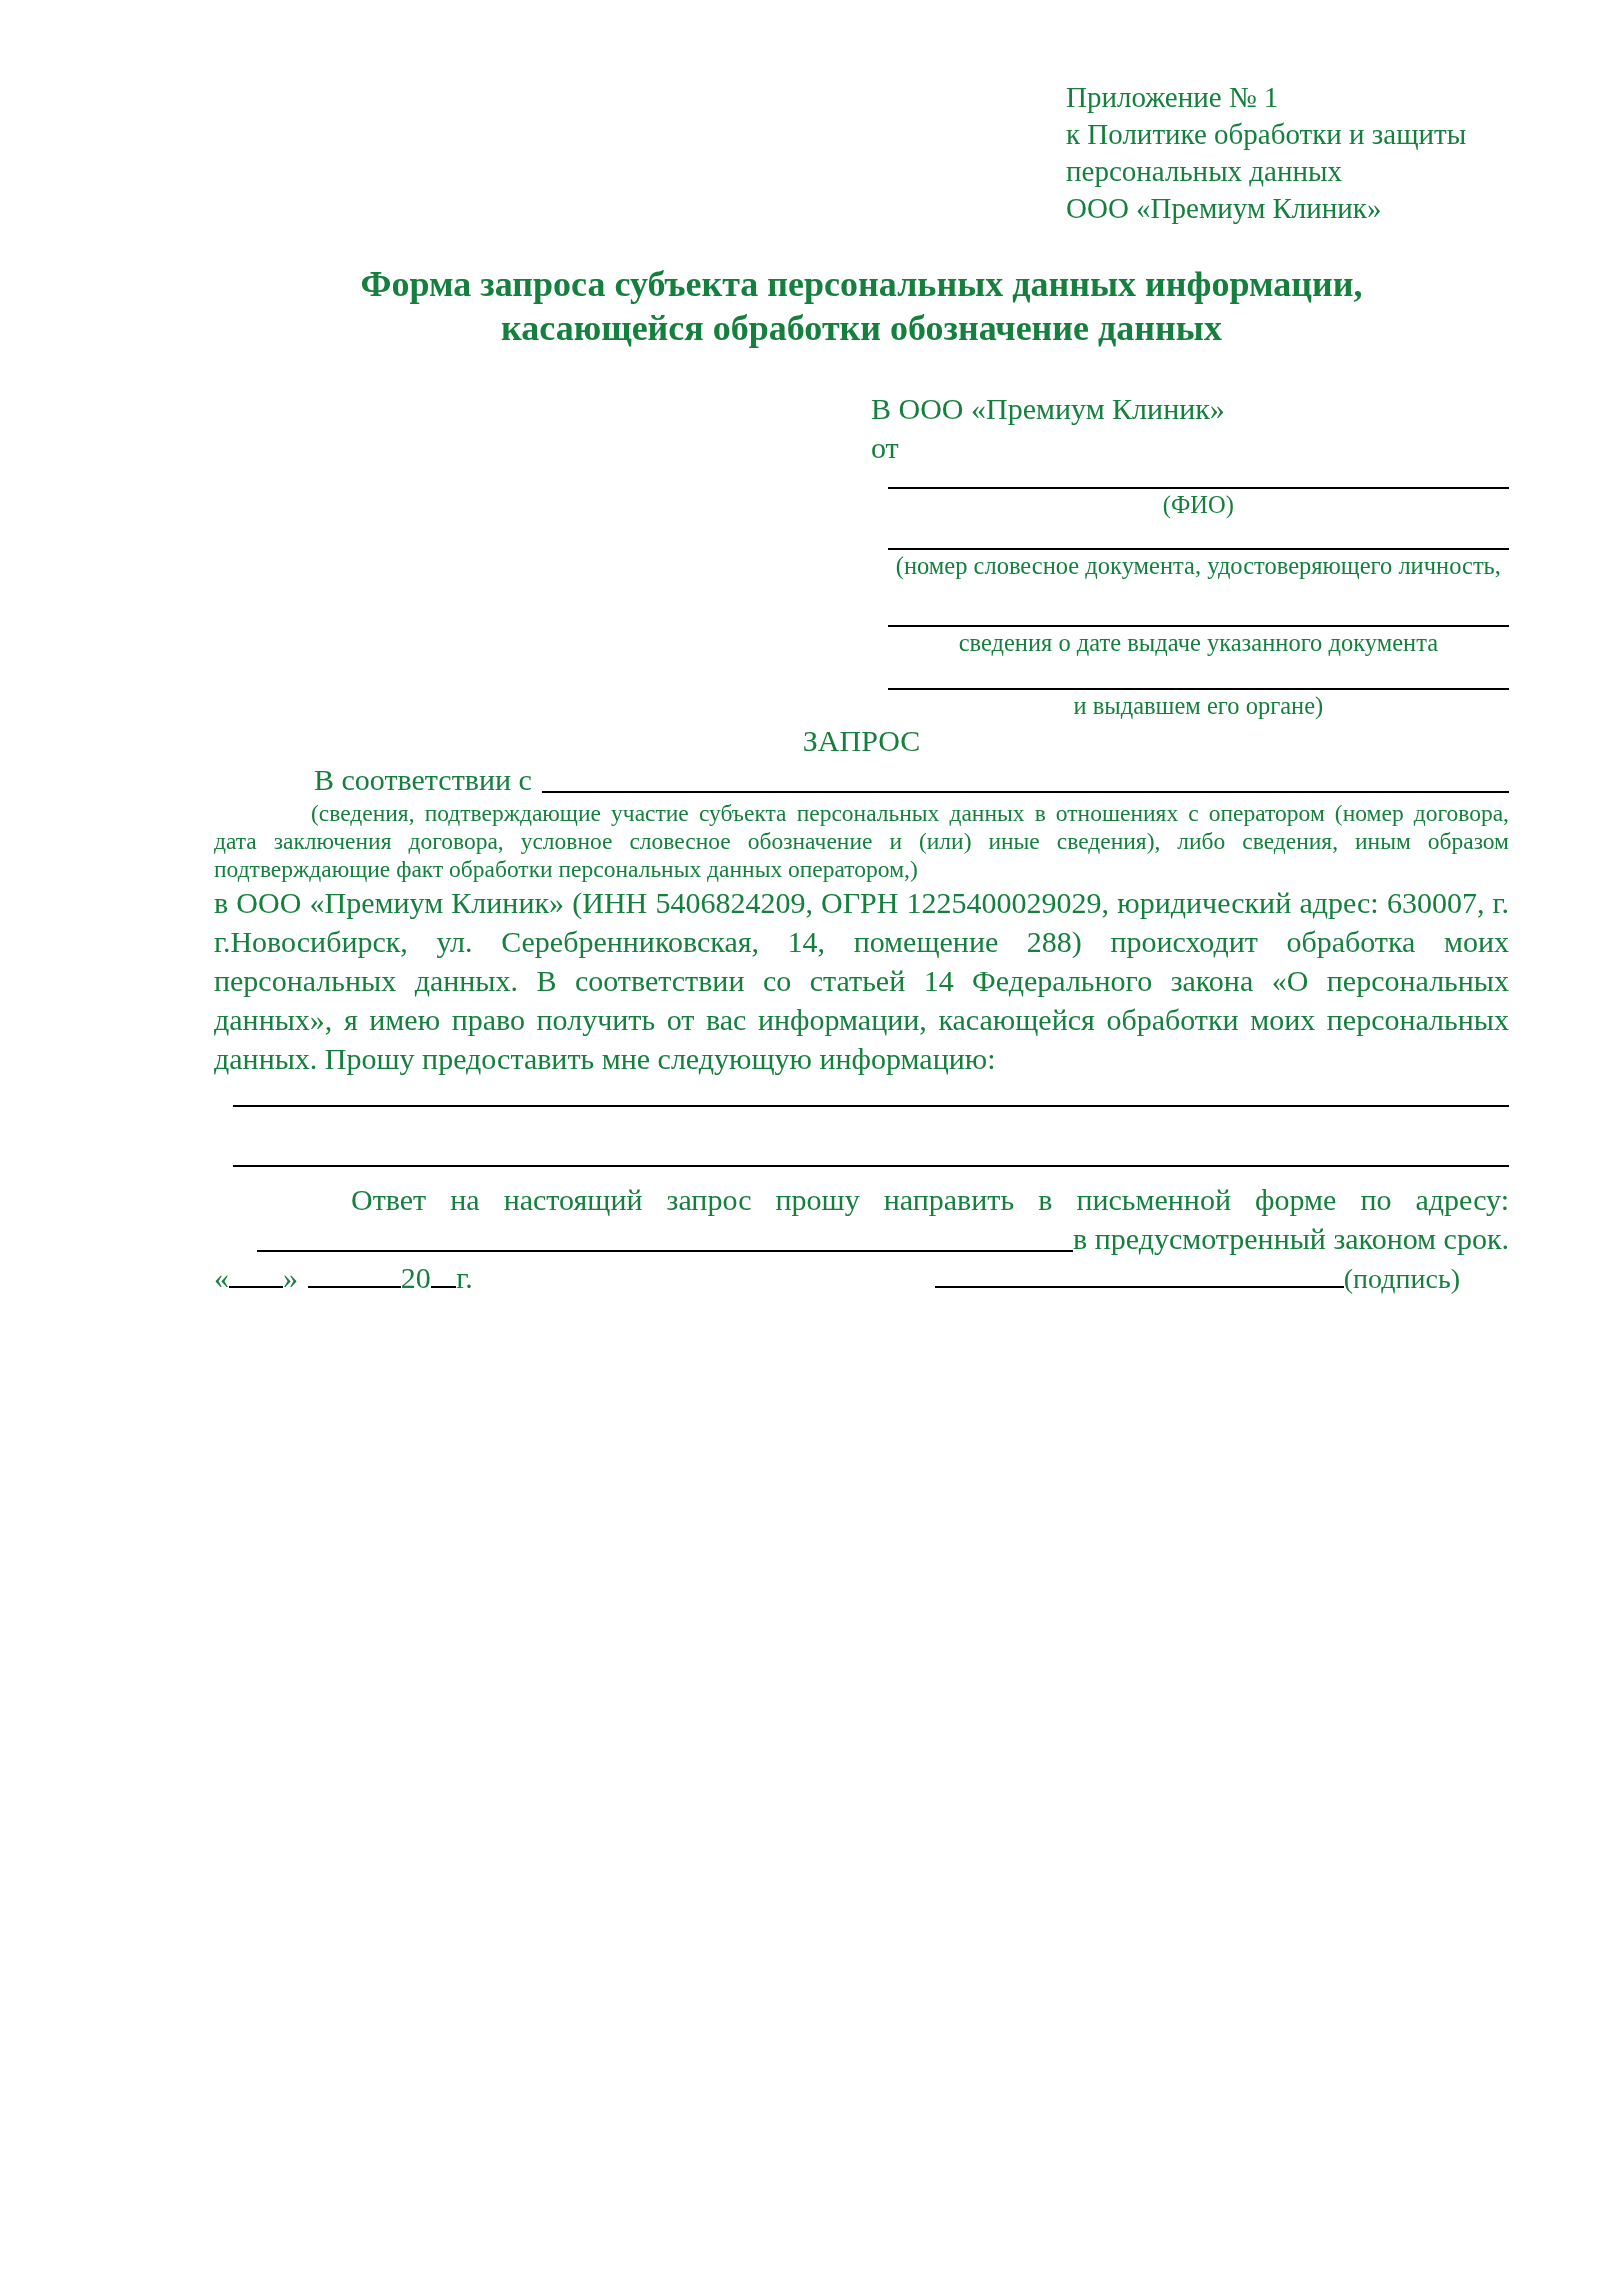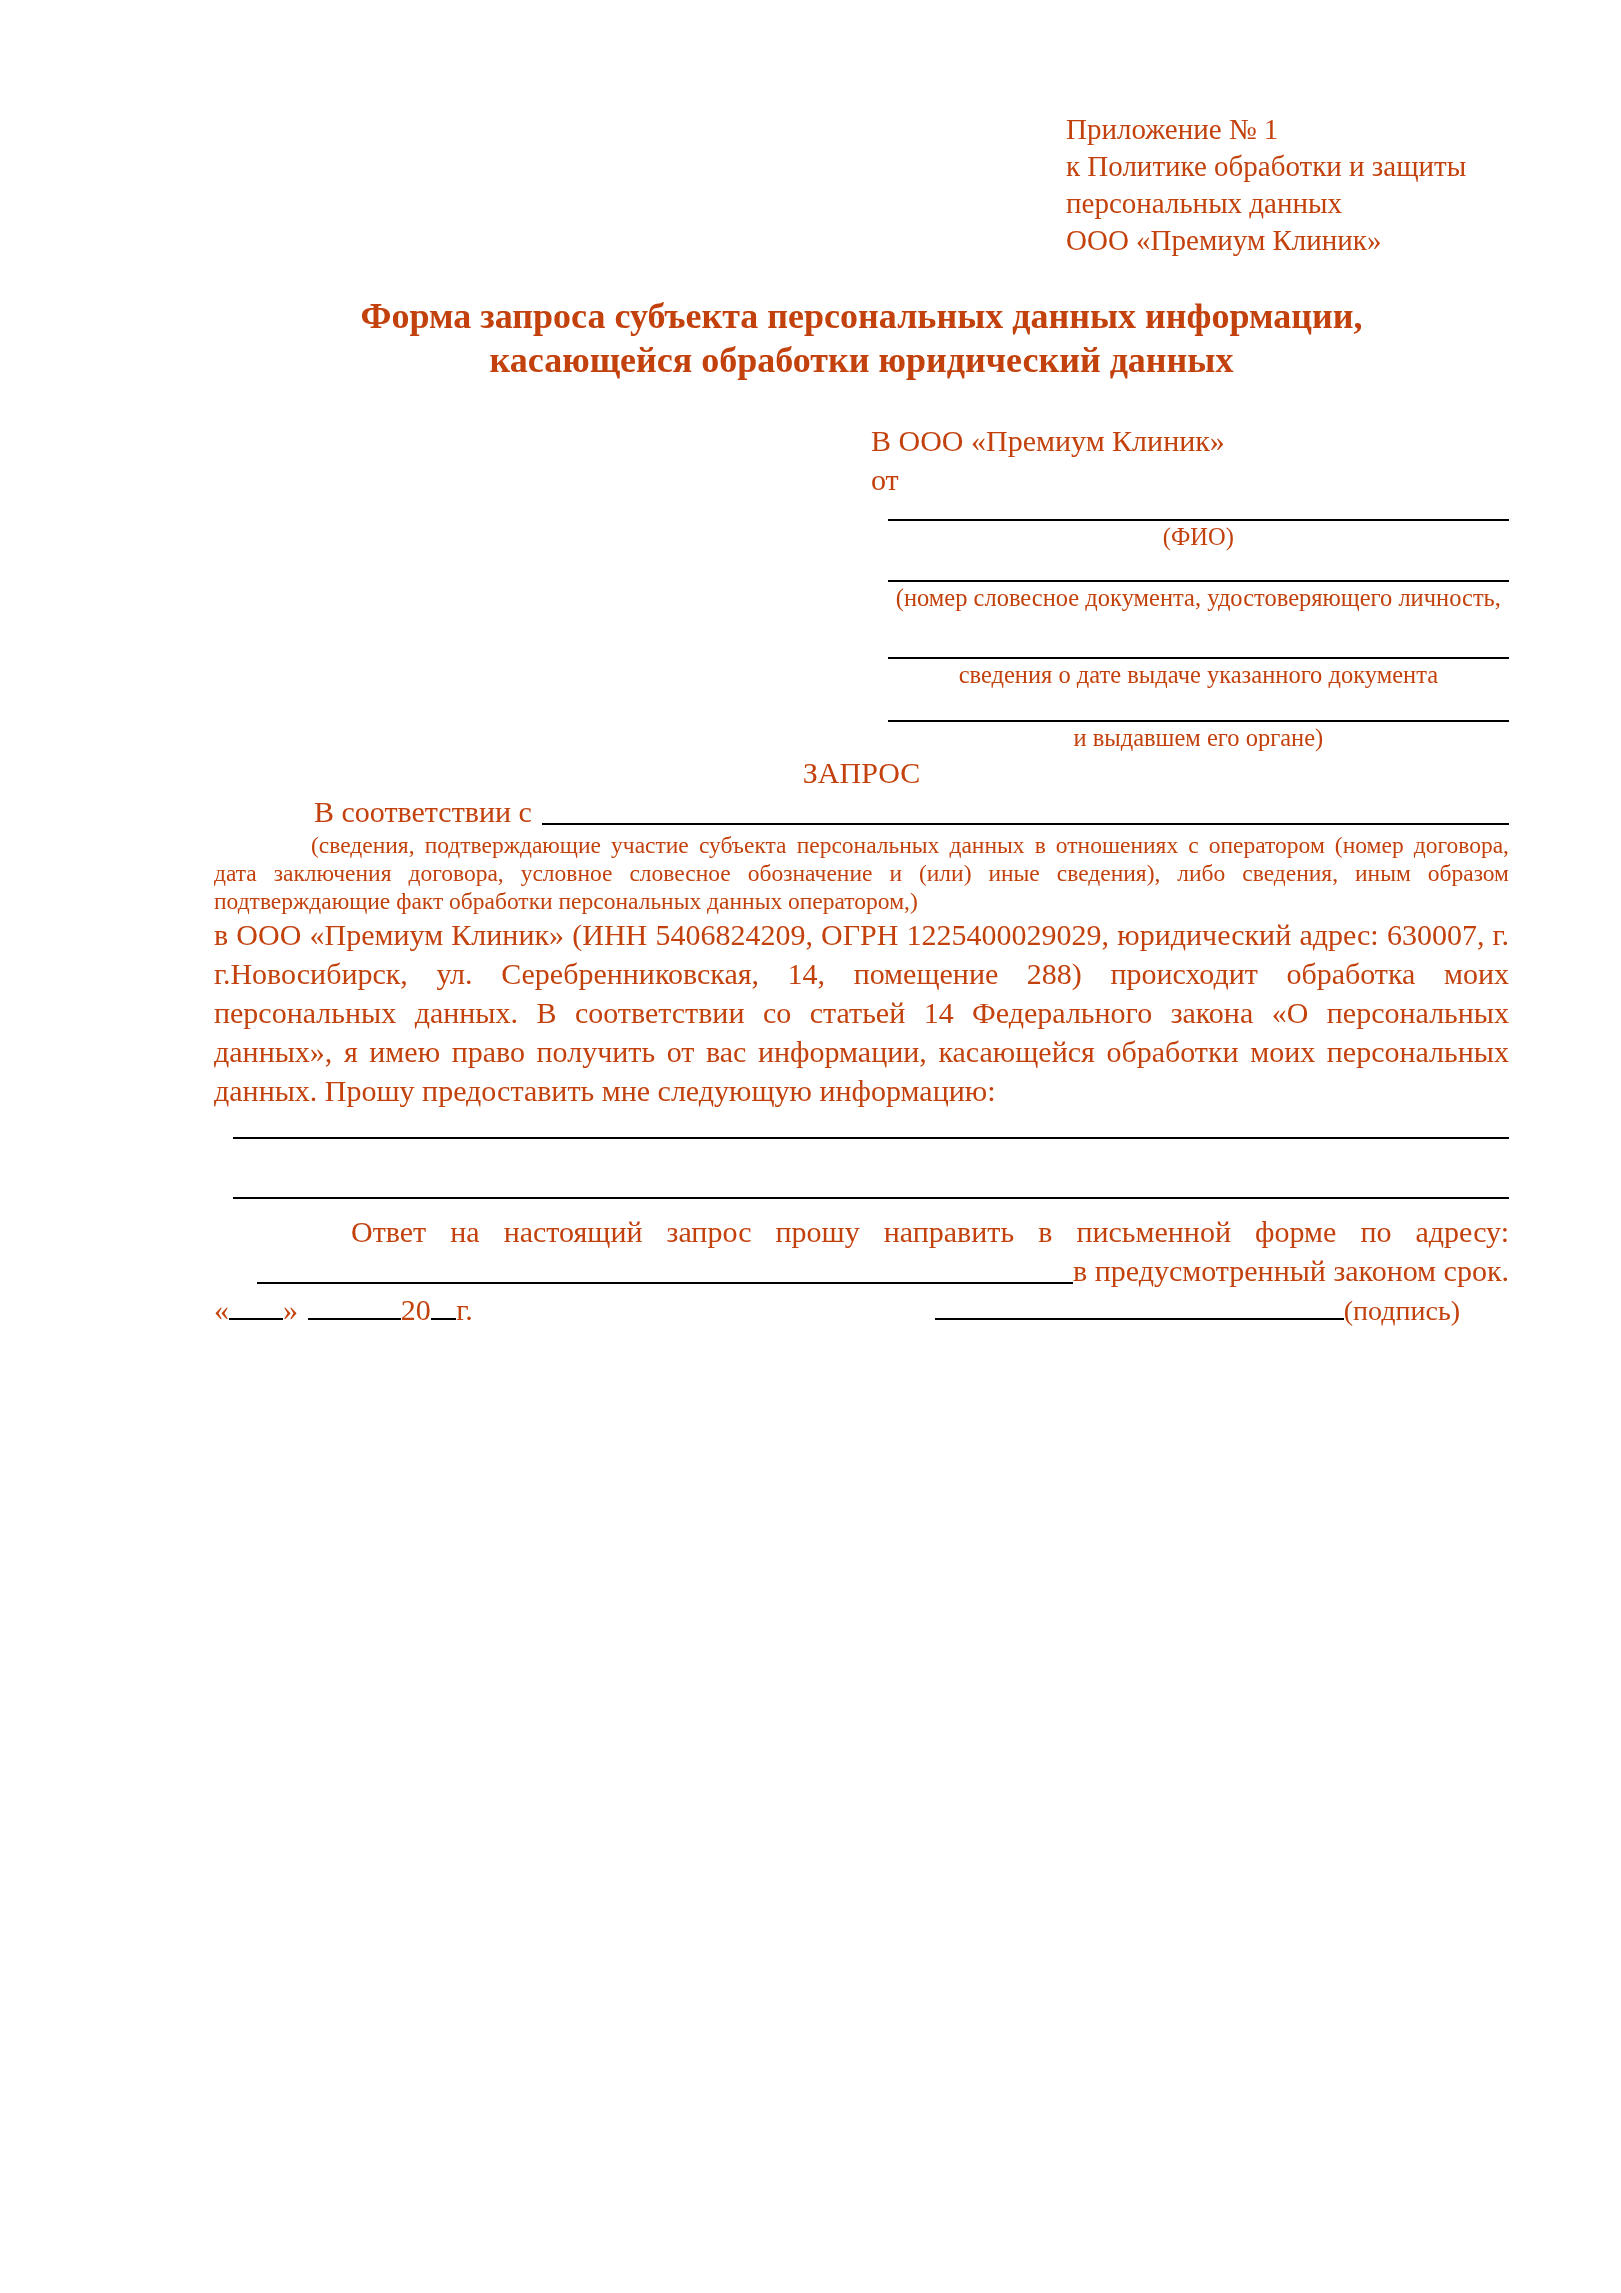--- a/index.html
+++ b/index.html
@@ -3,25 +3,25 @@
 <meta charset="utf-8">
 <style>
   * { margin: 0; padding: 0; box-sizing: border-box; }
   html, body { background: #ffffff; }
   .page {
     position: relative;
     width: 1621px;
     height: 2294px;
     margin: 0 auto;
     background: #ffffff;
-    color: #c2410c;
+    color: #15803d;
     font-family: "Liberation Serif", "DejaVu Serif", serif;
     font-size: 30px;
     line-height: 39px;
-    padding: 111px 112px 0 214px;
+    padding: 79px 112px 0 214px;
     overflow: hidden;
   }
 
   
   .appendix { margin-left: 852px; font-size: 29px; line-height: 37px; }
 
   
   .title { margin-top: 35px; text-align: center; font-weight: bold; font-size: 36px; line-height: 44px; }
 
   
@@ -70,21 +70,21 @@
 
   <div class="appendix">
     <div>Приложение № 1</div>
     <div>к Политике обработки и защиты</div>
     <div>персональных данных</div>
     <div>ООО «Премиум Клиник»</div>
   </div>
 
   <div class="title">
     <div>Форма запроса субъекта персональных данных информации,</div>
-    <div>касающейся обработки юридический данных</div>
+    <div>касающейся обработки обозначение данных</div>
   </div>
 
   <div class="addressee">
     <div>В ООО «Премиум Клиник»</div>
     <div>от</div>
 
     <div class="field f1">
       <div class="field-rule"></div>
       <div class="cap">(ФИО)</div>
     </div>

